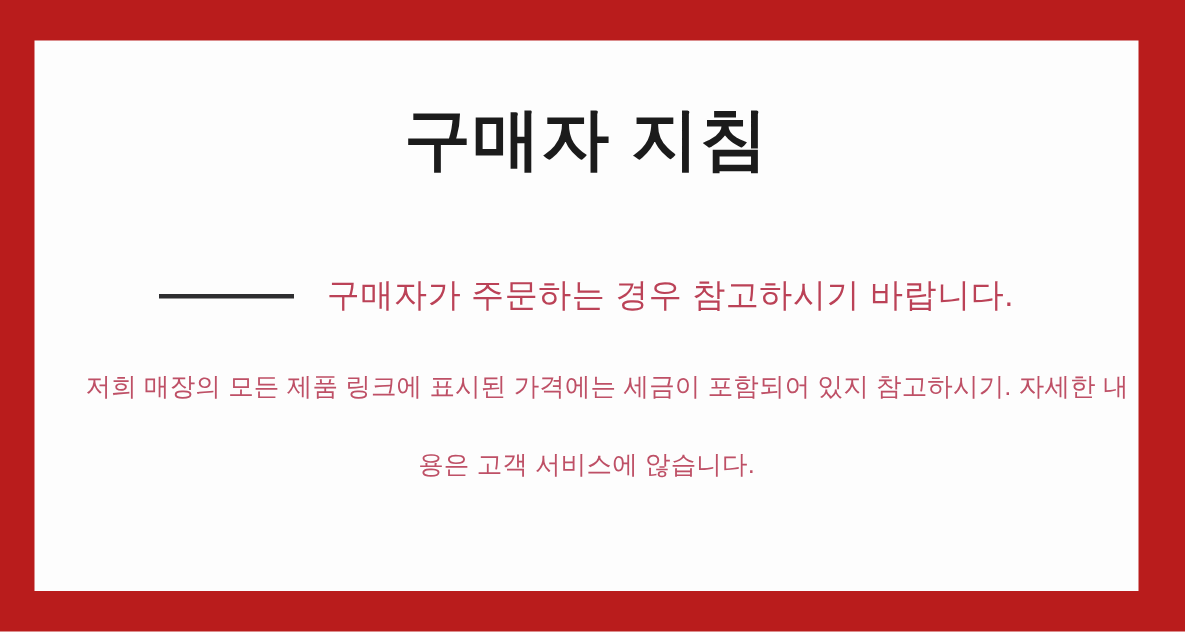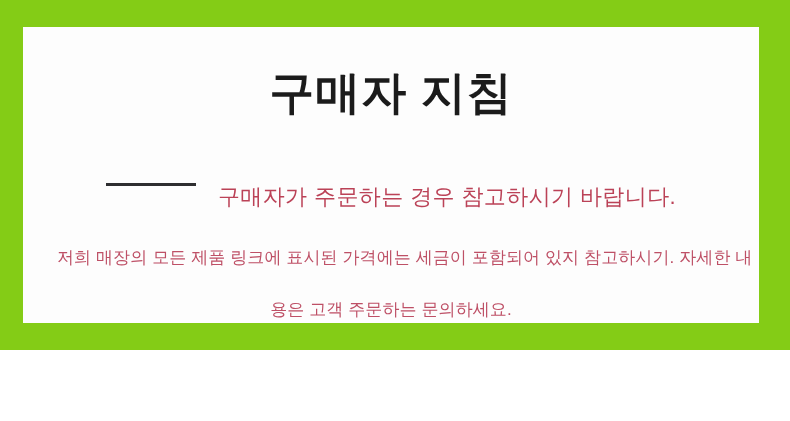--- a/index.html
+++ b/index.html
@@ -11,23 +11,23 @@
     height: 421px;
     overflow: hidden;
     font-family: "Liberation Sans", "DejaVu Sans", sans-serif;
     background: #ffffff;
   }
 
   
   .banner {
     position: relative;
     width: 790px;
-    height: 350px;
+    height: 421px;
     box-sizing: border-box;
-    background: #84cc16;
+    background: #b91c1c;
     padding: 27px 31px 27px 23px;
   }
 
   
   .card {
     position: relative;
     width: 100%;
     height: 100%;
     box-sizing: border-box;
     background: #fdfdfd;
@@ -52,20 +52,21 @@
     white-space: nowrap;
   }
 
   
   .subtitle-row {
     position: absolute;
     left: 0;
     right: 0;
     top: 156px;
     display: flex;
+    align-items: center;
     justify-content: center;
   }
   .rule {
     display: inline-block;
     width: 90px;
     height: 3px;
     background: #2e2e30;
     margin-right: 22px;
     flex: 0 0 auto;
   }
@@ -106,17 +107,17 @@
       <span class="title">구매자 지침</span>
     </div>
 
     <div class="subtitle-row">
       <span class="rule"></span>
       <span class="subtitle">구매자가 주문하는 경우 참고하시기 바랍니다.</span>
     </div>
 
     <div class="body-block">
       <div class="body-line first">저희 매장의 모든 제품 링크에 표시된 가격에는 세금이 포함되어 있지 참고하시기. 자세한 내</div>
-      <div class="body-line second">용은 고객 주문하는 문의하세요.</div>
+      <div class="body-line second">용은 고객 서비스에 않습니다.</div>
     </div>
 
   </div>
 </div>
 
 </body></html>

